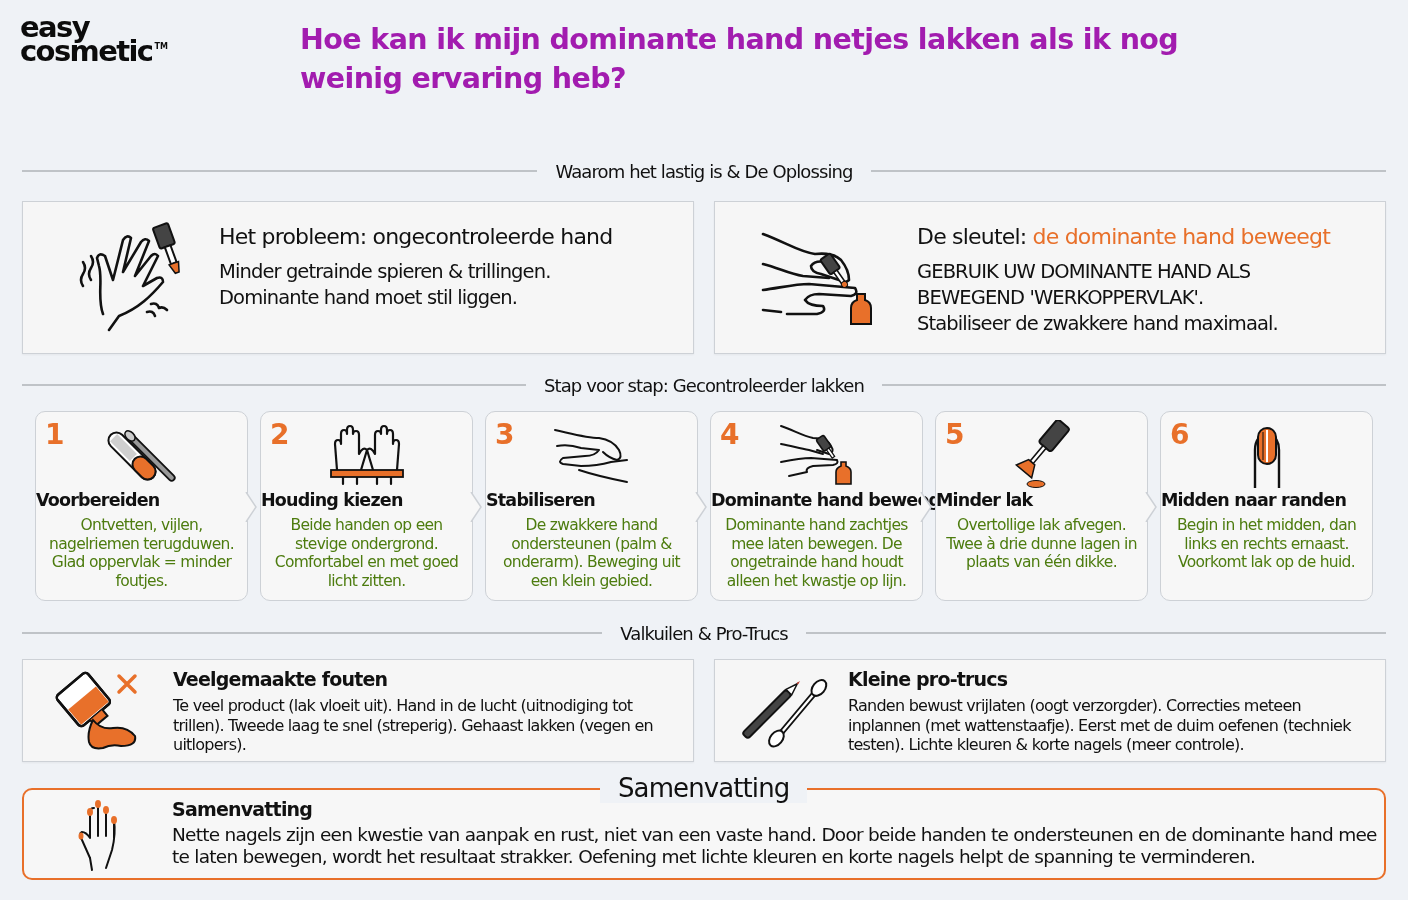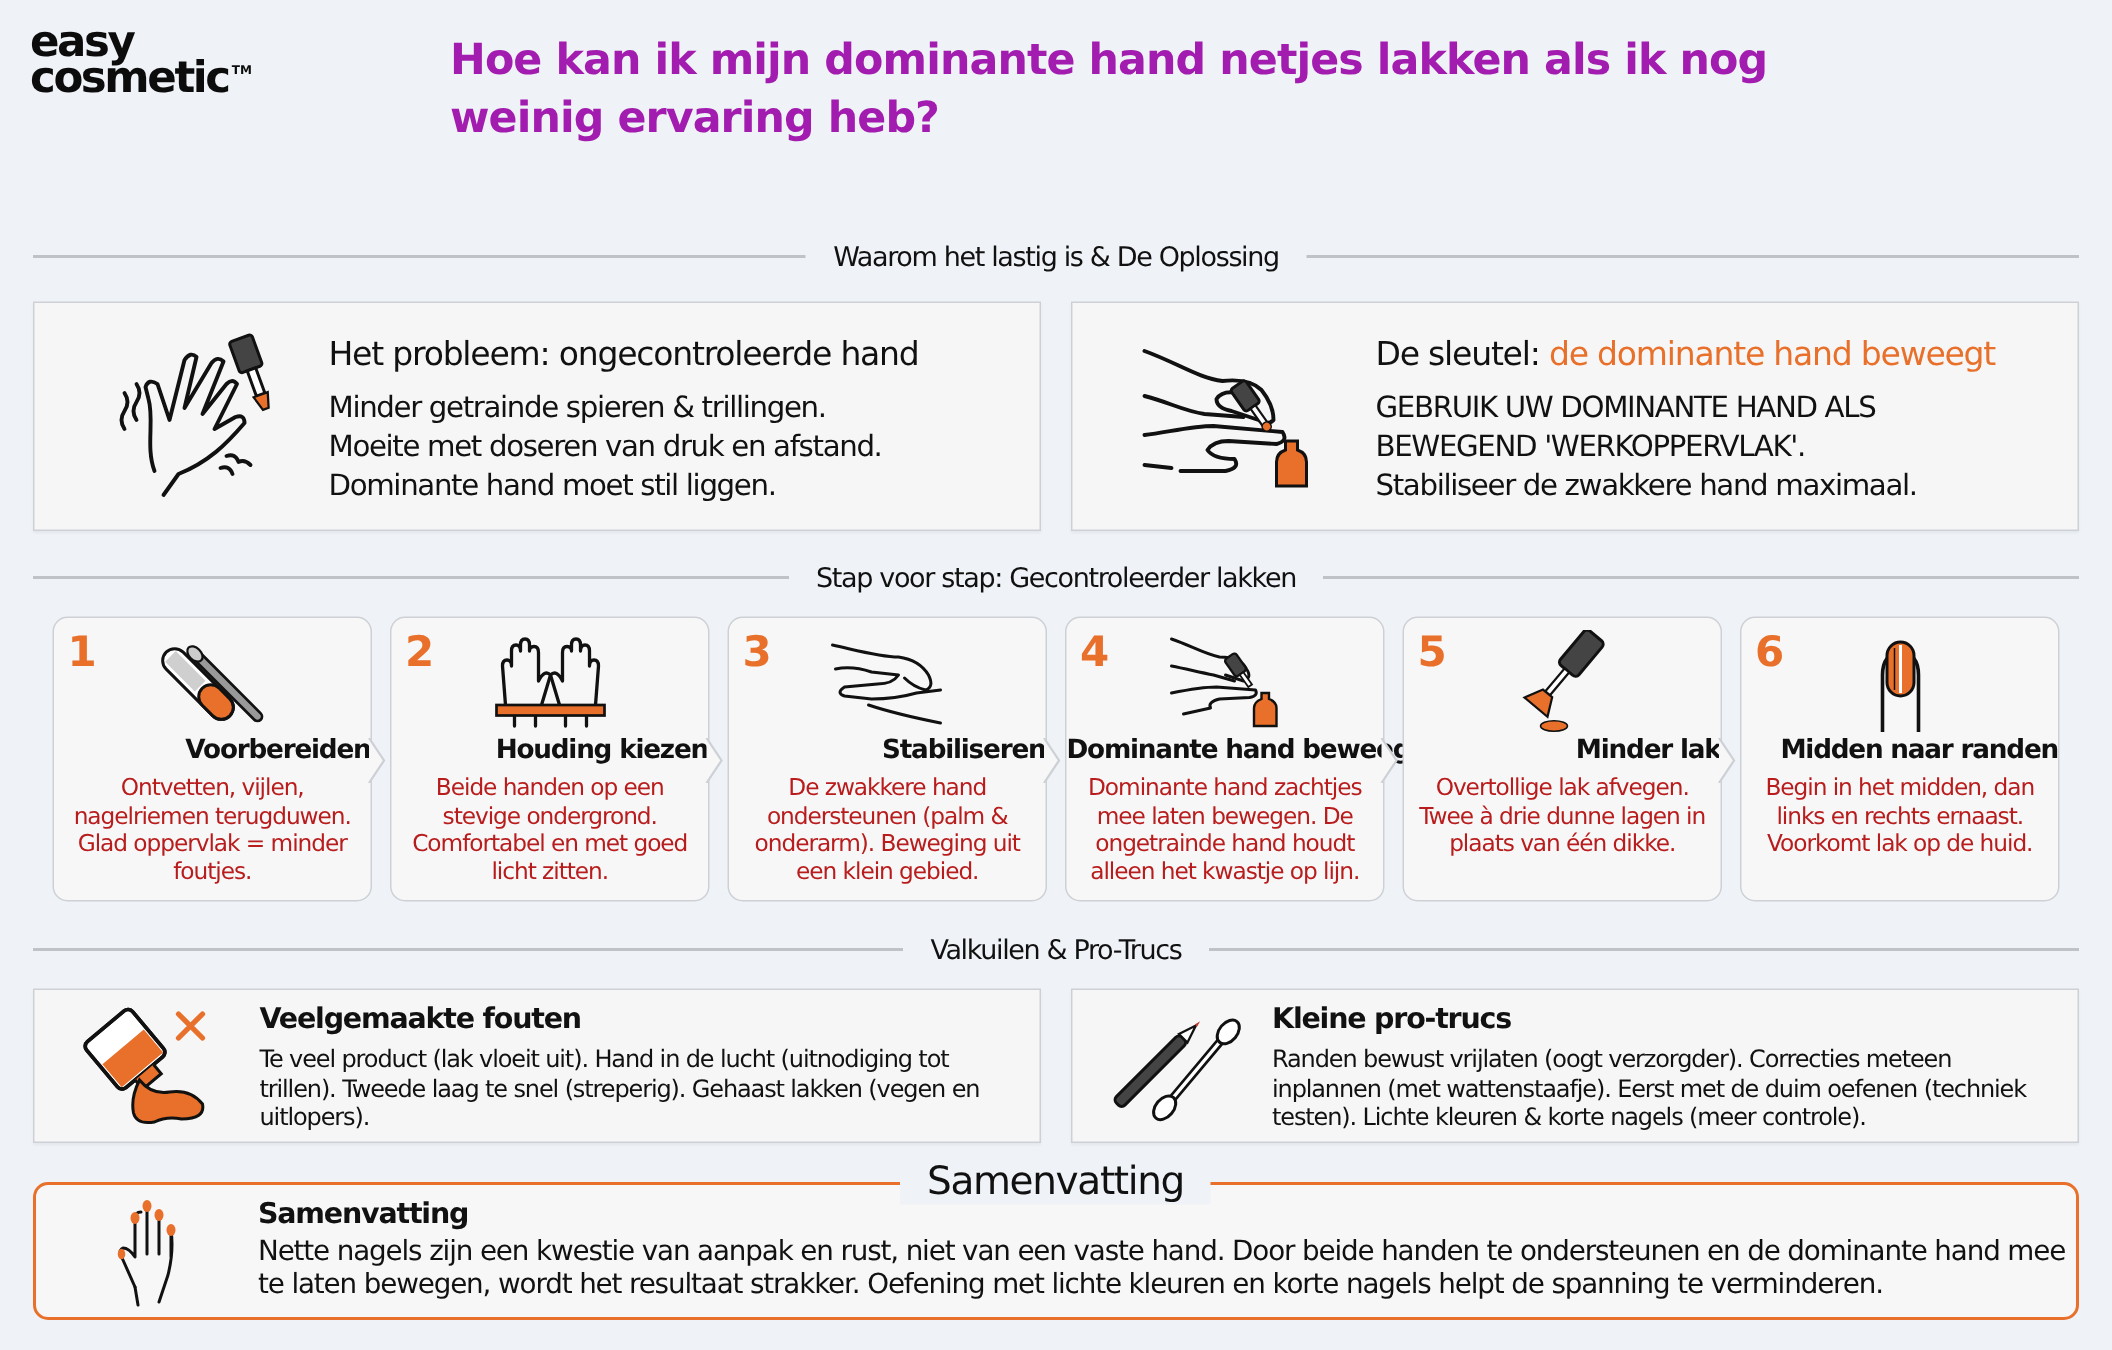--- a/index.html
+++ b/index.html
@@ -48,27 +48,27 @@
   .step {
     position: absolute; top: 411px; width: 213px; height: 190px;
     background: #f7f7f7; border: 1.5px solid #cdd1d6; border-radius: 10px;
   }
   .step .num {
     position: absolute; left: 9px; top: 6px; font-family: "DejaVu Sans", sans-serif; font-weight: bold;
     font-size: 28px; color: #e8702a;
   }
   .step .icon { position: absolute; left: 66px; top: 8px; width: 80px; height: 70px; }
   .step .stitle {
-    position: absolute; left: 0; right: 0; top: 78px; text-align: right;
+    position: absolute; left: 0; right: 0; top: 78px; text-align: left;
     font-family: "DejaVu Sans", sans-serif; font-weight: bold; font-size: 17.5px; letter-spacing: -0.8px;
     white-space: nowrap;
   }
   .step .sbody {
     position: absolute; left: 4px; right: 4px; top: 104px; text-align: center;
-    font-family: "DejaVu Sans", sans-serif; font-size: 15.5px; letter-spacing: -0.7px; line-height: 18.5px; color: #b91c1c;
+    font-family: "DejaVu Sans", sans-serif; font-size: 15.5px; letter-spacing: -0.7px; line-height: 18.5px; color: #4d7c0f;
   }
   .notch-svg { position: absolute; right: -11px; top: 80px; }
   .small-h {
     position: absolute; font-family: "DejaVu Sans", sans-serif; font-weight: bold; font-size: 19px; letter-spacing: -0.8px;
   }
   .small-b {
     position: absolute; font-family: "DejaVu Sans", sans-serif; font-size: 16px; letter-spacing: -0.75px; line-height: 19.5px;
   }
   .summary {
     position: absolute; left: 22px; top: 788px; width: 1364px; height: 92px;
@@ -104,21 +104,20 @@
     </g>
     <g transform="rotate(-20 100 30)">
       <rect x="92" y="4" width="16" height="22" rx="2" fill="#444" stroke="#111" stroke-width="2"></rect>
       <rect x="97" y="26" width="6" height="18" fill="#fff" stroke="#111" stroke-width="2"></rect>
       <path d="M95 44 h10 l-3 10 h-4 z" fill="#e8702a" stroke="#111" stroke-width="1.5"></path>
     </g>
   </svg>
   <h3 style="left:196px; top:22px;">Het probleem: ongecontroleerde hand</h3>
   <div class="body" style="left:196px; top:57px;">
     <div>Minder getrainde spieren &amp; trillingen.</div>
-    <div>Moeite met doseren van druk en afstand.</div>
     <div>Dominante hand moet stil liggen.</div>
   </div>
 </div>
 
 <div class="card" style="left:714px; top:201px; width:672px; height:153px;padding-left:33px;">
   <svg class="icon" style="left:44px; top:26px;" width="130" height="100" viewBox="0 0 130 100">
     <g fill="none" stroke="#111" stroke-width="2.6" stroke-linecap="round" stroke-linejoin="round">
       <path d="M4 6 C26 14 40 24 56 26 q18 -2 26 6 q8 10 8 20 q-4 4 -10 0 L62 46 q-10 -2 -10 -8 q4 -6 14 -4"></path>
       <path d="M4 36 C20 40 30 46 44 48 L70 50"></path>
       <path d="M4 62 C20 60 36 56 50 56 L96 60 q4 6 -4 8 L60 66 q-10 0 -14 6 q4 6 18 6 q4 6 -6 8 L28 86"></path>

